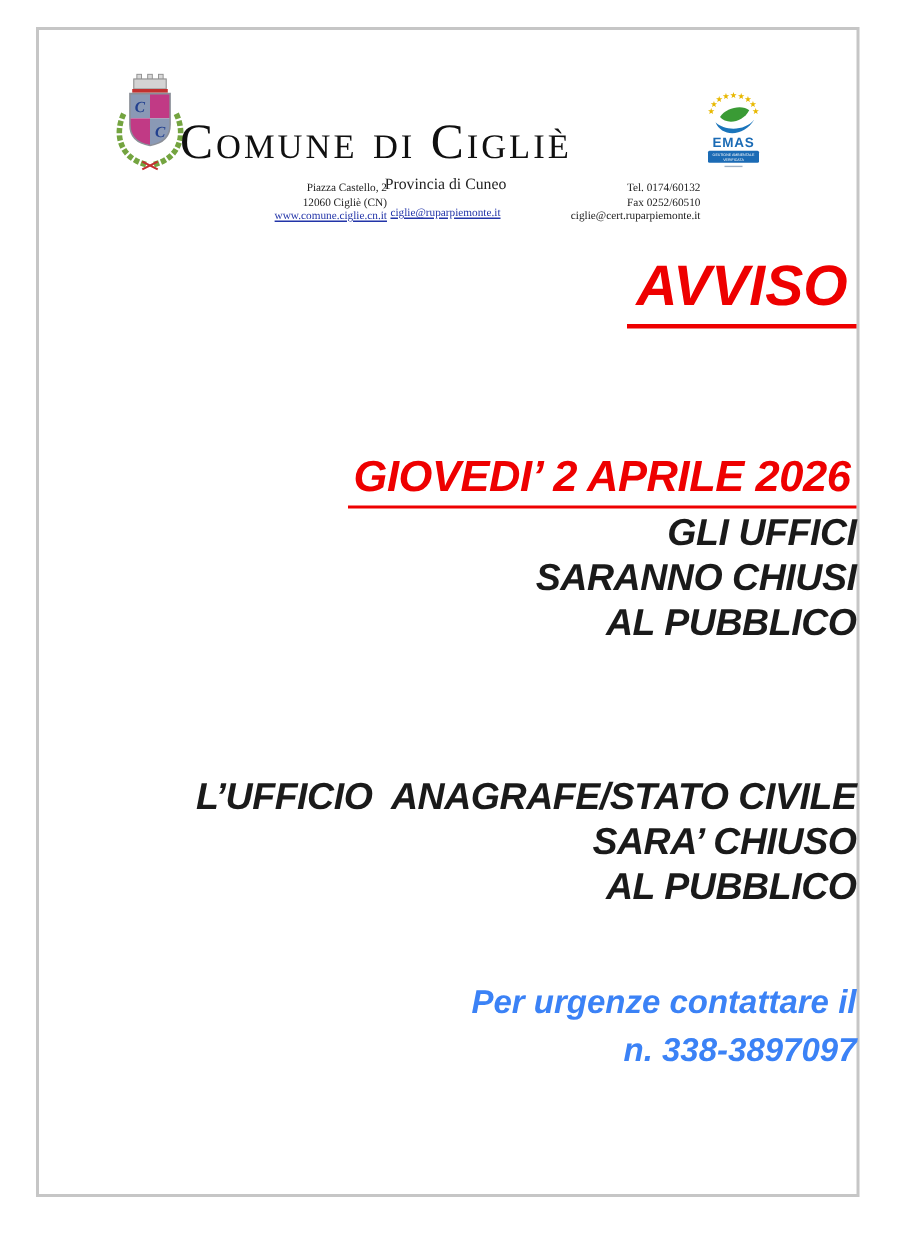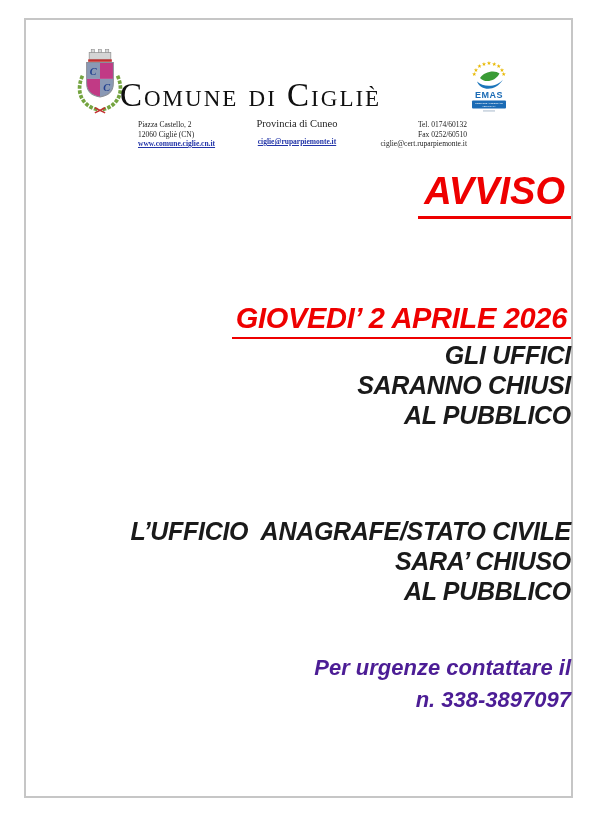--- a/index.html
+++ b/index.html
@@ -7,42 +7,42 @@
   .page{position:absolute;left:24px;top:18px;width:549px;height:780px;background:#fff;
         border:2px solid #c6c6c6;box-sizing:border-box;}
 
   
   .arms{position:absolute;left:47px;top:28px;width:54px;height:68px;}
   .muni-title{position:absolute;left:94px;top:58px;width:370px;
        font-family:"Liberation Serif",serif;font-variant:small-caps;font-weight:400;
        font-size:33px;line-height:34px;letter-spacing:2px;color:#101010;white-space:nowrap;}
   .hdr-col{position:absolute;font-family:"Liberation Serif",serif;font-size:7.5px;
        line-height:9.5px;color:#222;}
-  .col-left{left:112px;top:100px;width:120px;text-align:left;}
+  .col-left{left:112px;top:100px;width:120px;text-align:right;}
   .col-center{left:188px;top:97px;width:166px;text-align:center;}
   .col-right{left:320px;top:100px;width:121px;text-align:right;}
   .province{font-size:10.5px;line-height:13px;margin-bottom:7px;}
-  .hlink{color:#2234a8;text-decoration:underline;font-weight:700;cursor:pointer;}
+  .hlink{color:#2234a8;text-decoration:underline;font-weight:400;cursor:pointer;}
   .emas{position:absolute;left:439px;top:36px;width:48px;height:58px;}
 
   
   .centerline{position:absolute;left:14px;right:0;text-align:right;}
   .red{color:#ee0000;}
   .avviso{top:150px;font-size:38px;font-weight:700;font-style:italic;letter-spacing:0;}
   .avviso span{display:inline-block;border-bottom:3px solid #ee0000;padding:0 6px 3px;}
   .sec-head{font-size:29px;font-weight:700;font-style:italic;letter-spacing:-0.3px;}
   .sec-head span{display:inline-block;border-bottom:2.5px solid #ee0000;padding:0 4px 2px;}
   .sec1-head{top:282px;}
   .sec2-head{top:458px;}
   .bline{font-size:25px;line-height:30px;font-weight:700;font-style:italic;color:#1a1a1a;
          letter-spacing:-0.3px;white-space:pre-wrap;}
   .sec1-lines{top:320px;}
   .sec2-lines{top:496px;}
   .foot{top:632px;}
-  .fline{font-size:22px;line-height:32px;font-weight:700;font-style:italic;color:#4c1d95;}
+  .fline{font-size:22px;line-height:32px;font-weight:700;font-style:italic;color:#3b82f6;}
 </style>
 </head>
 <body>
 
 <div class="page">
 
   <svg class="arms" viewBox="0 0 52 66">
     <defs>
         <clipPath id="shieldClip">
       <path d="M13,14 h26 v20 c0,9 -6.5,12.5 -13,13.5 c-6.5,-1 -13,-4.5 -13,-13.5 z"></path>

